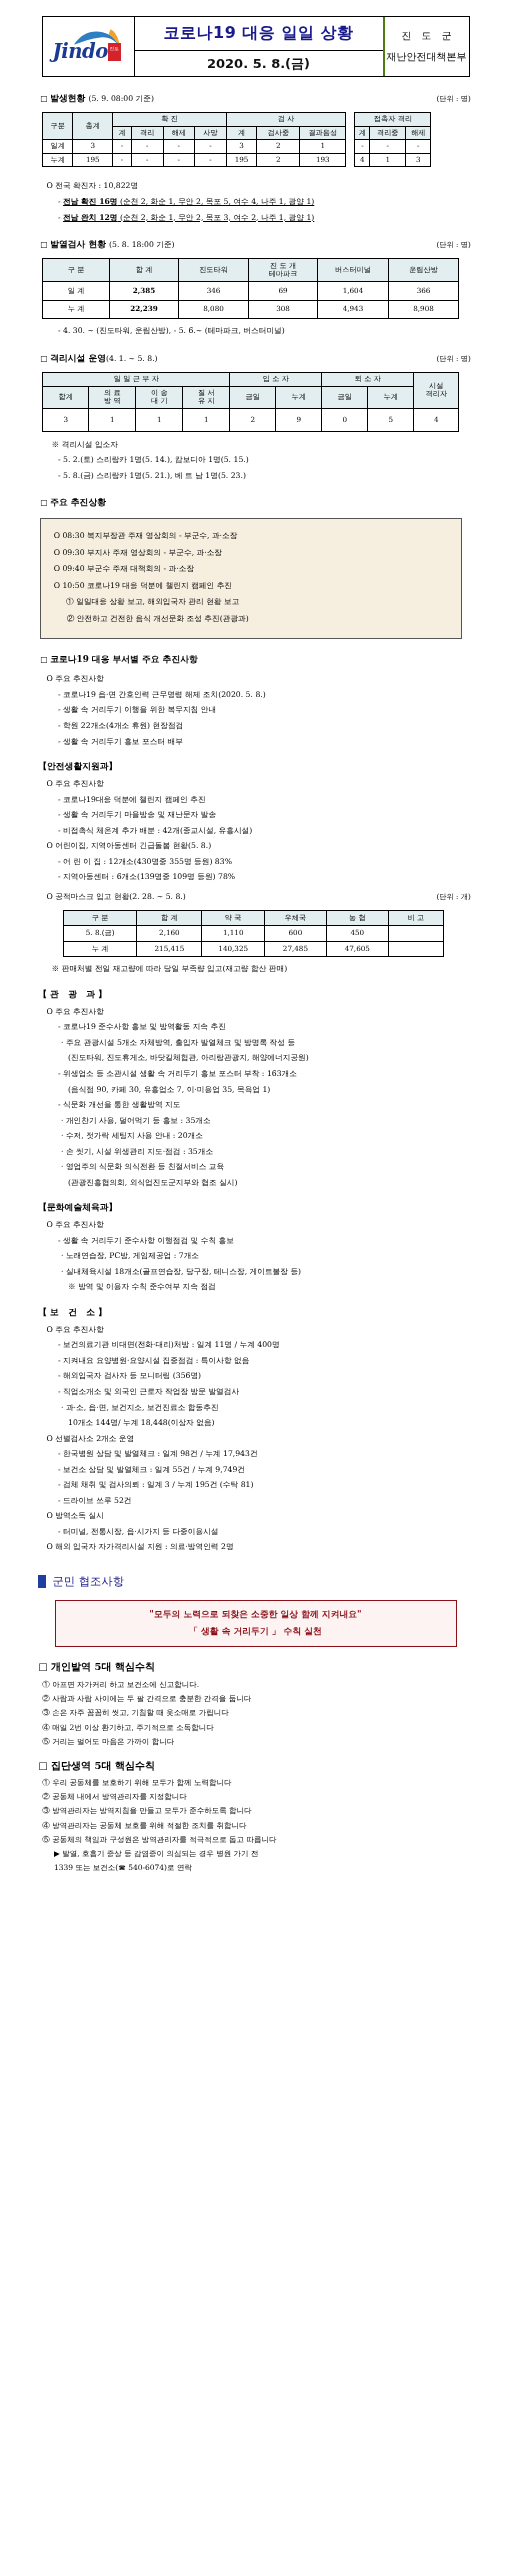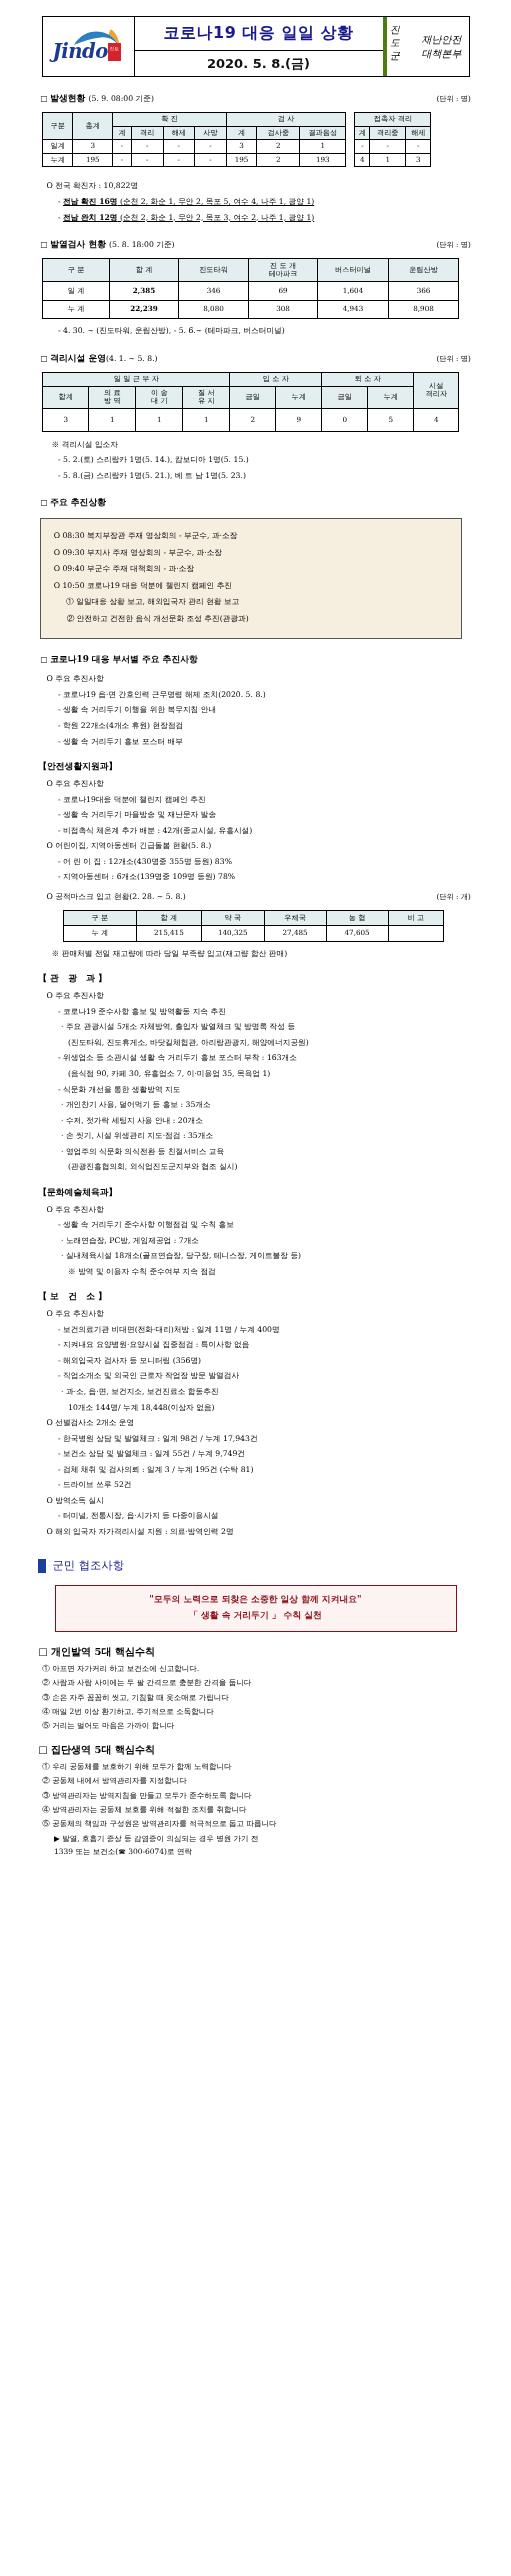--- a/index.html
+++ b/index.html
@@ -47,22 +47,22 @@
     display:flex; align-items:center; justify-content:center;
     font-family: "DejaVu Sans", "Liberation Sans", sans-serif;
     font-weight: bold; font-size: 16px; color: #1a1a8c; letter-spacing: 0.5px;
   }
   .mh-date {
     height: 25px; display:flex; align-items:center; justify-content:center;
     font-family: "DejaVu Sans", "Liberation Sans", sans-serif;
     font-weight: bold; font-size: 13px; color: #111;
   }
   .mh-right {
-    width: 86px; border-left: 4px solid #4d7c0f;
-    display:flex; flex-direction:row; align-items:center; justify-content:center;font-style:italic;
+    width: 86px; border-left: 2px solid #4d7c0f;
+    display:flex; flex-direction:column; align-items:center; justify-content:center;
   }
   .mh-org { font-size: 9.8px; letter-spacing: 3.6px; margin-bottom: 6.2px; padding-left:3.6px;}
   .mh-dept { font-size: 10px; letter-spacing: 0px; }
 
   
   .sec-head {
     display: flex; align-items: baseline; justify-content: space-between;
     margin: 15.5px 0 7.2px 9.3px; padding-right: 9.3px;
   }
   .sec-left { font-size: 8.8px; font-weight: bold; }
@@ -383,20 +383,28 @@
 
   <table class="tbl t-mask">
     <tbody>
         <tr>
       <th style="width:82px">구  분</th>
       <th style="width:70px">합  계</th>
       <th style="width:67px">약  국</th>
       <th style="width:67px">우체국</th>
       <th style="width:67px">농  협</th>
       <th style="width:62px">비  고</th>
+    </tr>
+    <tr>
+      <td>5. 8.(금)</td>
+      <td>2,160</td>
+      <td>1,110</td>
+      <td>600</td>
+      <td>450</td>
+      <td></td>
     </tr>
     <tr>
       <td>누  계</td>
       <td>215,415</td>
       <td>140,325</td>
       <td>27,485</td>
       <td>47,605</td>
       <td></td>
     </tr>
   </tbody>
@@ -458,16 +466,16 @@
   <div class="rule-item">④ 매일 2번 이상 환기하고, 주기적으로 소독합니다</div>
   <div class="rule-item">⑤ 거리는 멀어도 마음은 가까이 합니다</div>
 
   <div class="rule-title">□ 집단생역 5대 핵심수칙</div>
   <div class="rule-item">① 우리 공동체를 보호하기 위해 모두가 함께 노력합니다</div>
   <div class="rule-item">② 공동체 내에서 방역관리자를 지정합니다</div>
   <div class="rule-item">③ 방역관리자는 방역지침을 만들고 모두가 준수하도록 합니다</div>
   <div class="rule-item">④ 방역관리자는 공동체 보호를 위해 적절한 조치를 취합니다</div>
   <div class="rule-item">⑤ 공동체의 책임과 구성원은 방역관리자를 적극적으로 돕고 따릅니다</div>
   <div class="rule-sub">▶ 발열, 호흡기 증상 등 감염증이 의심되는 경우 병원 가기 전</div>
-  <div class="rule-sub">1339 또는 보건소(☎ 300-6074)로 연락</div>
+  <div class="rule-sub">1339 또는 보건소(☎ 540-6074)로 연락</div>
 
 </div>
 
 
 </body></html>

